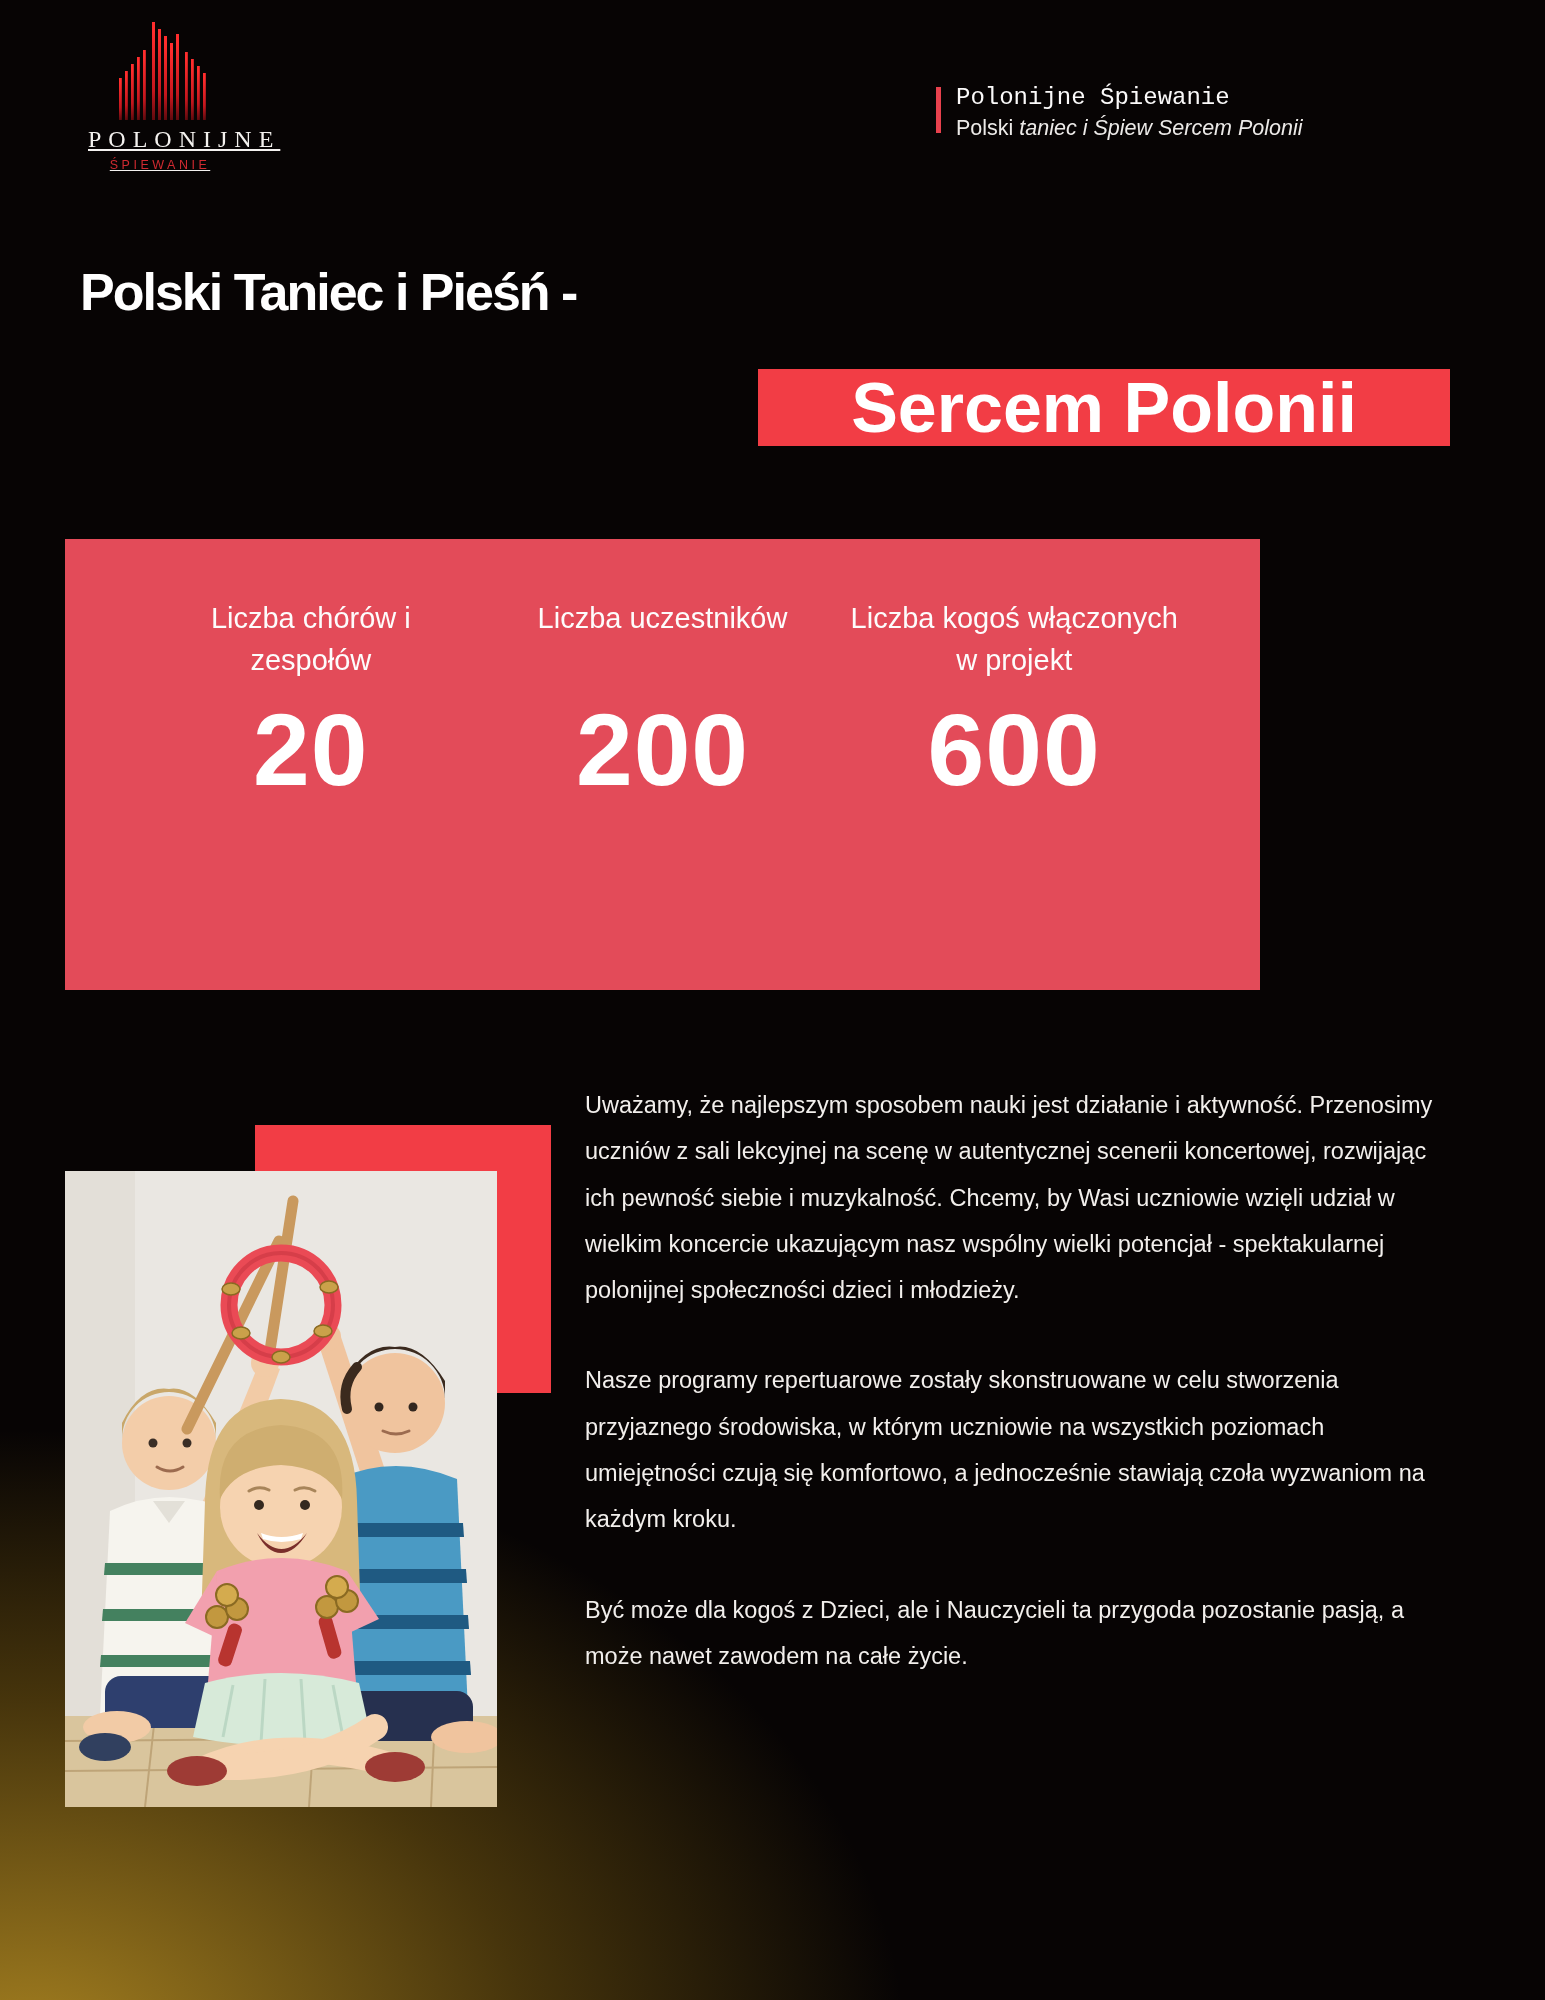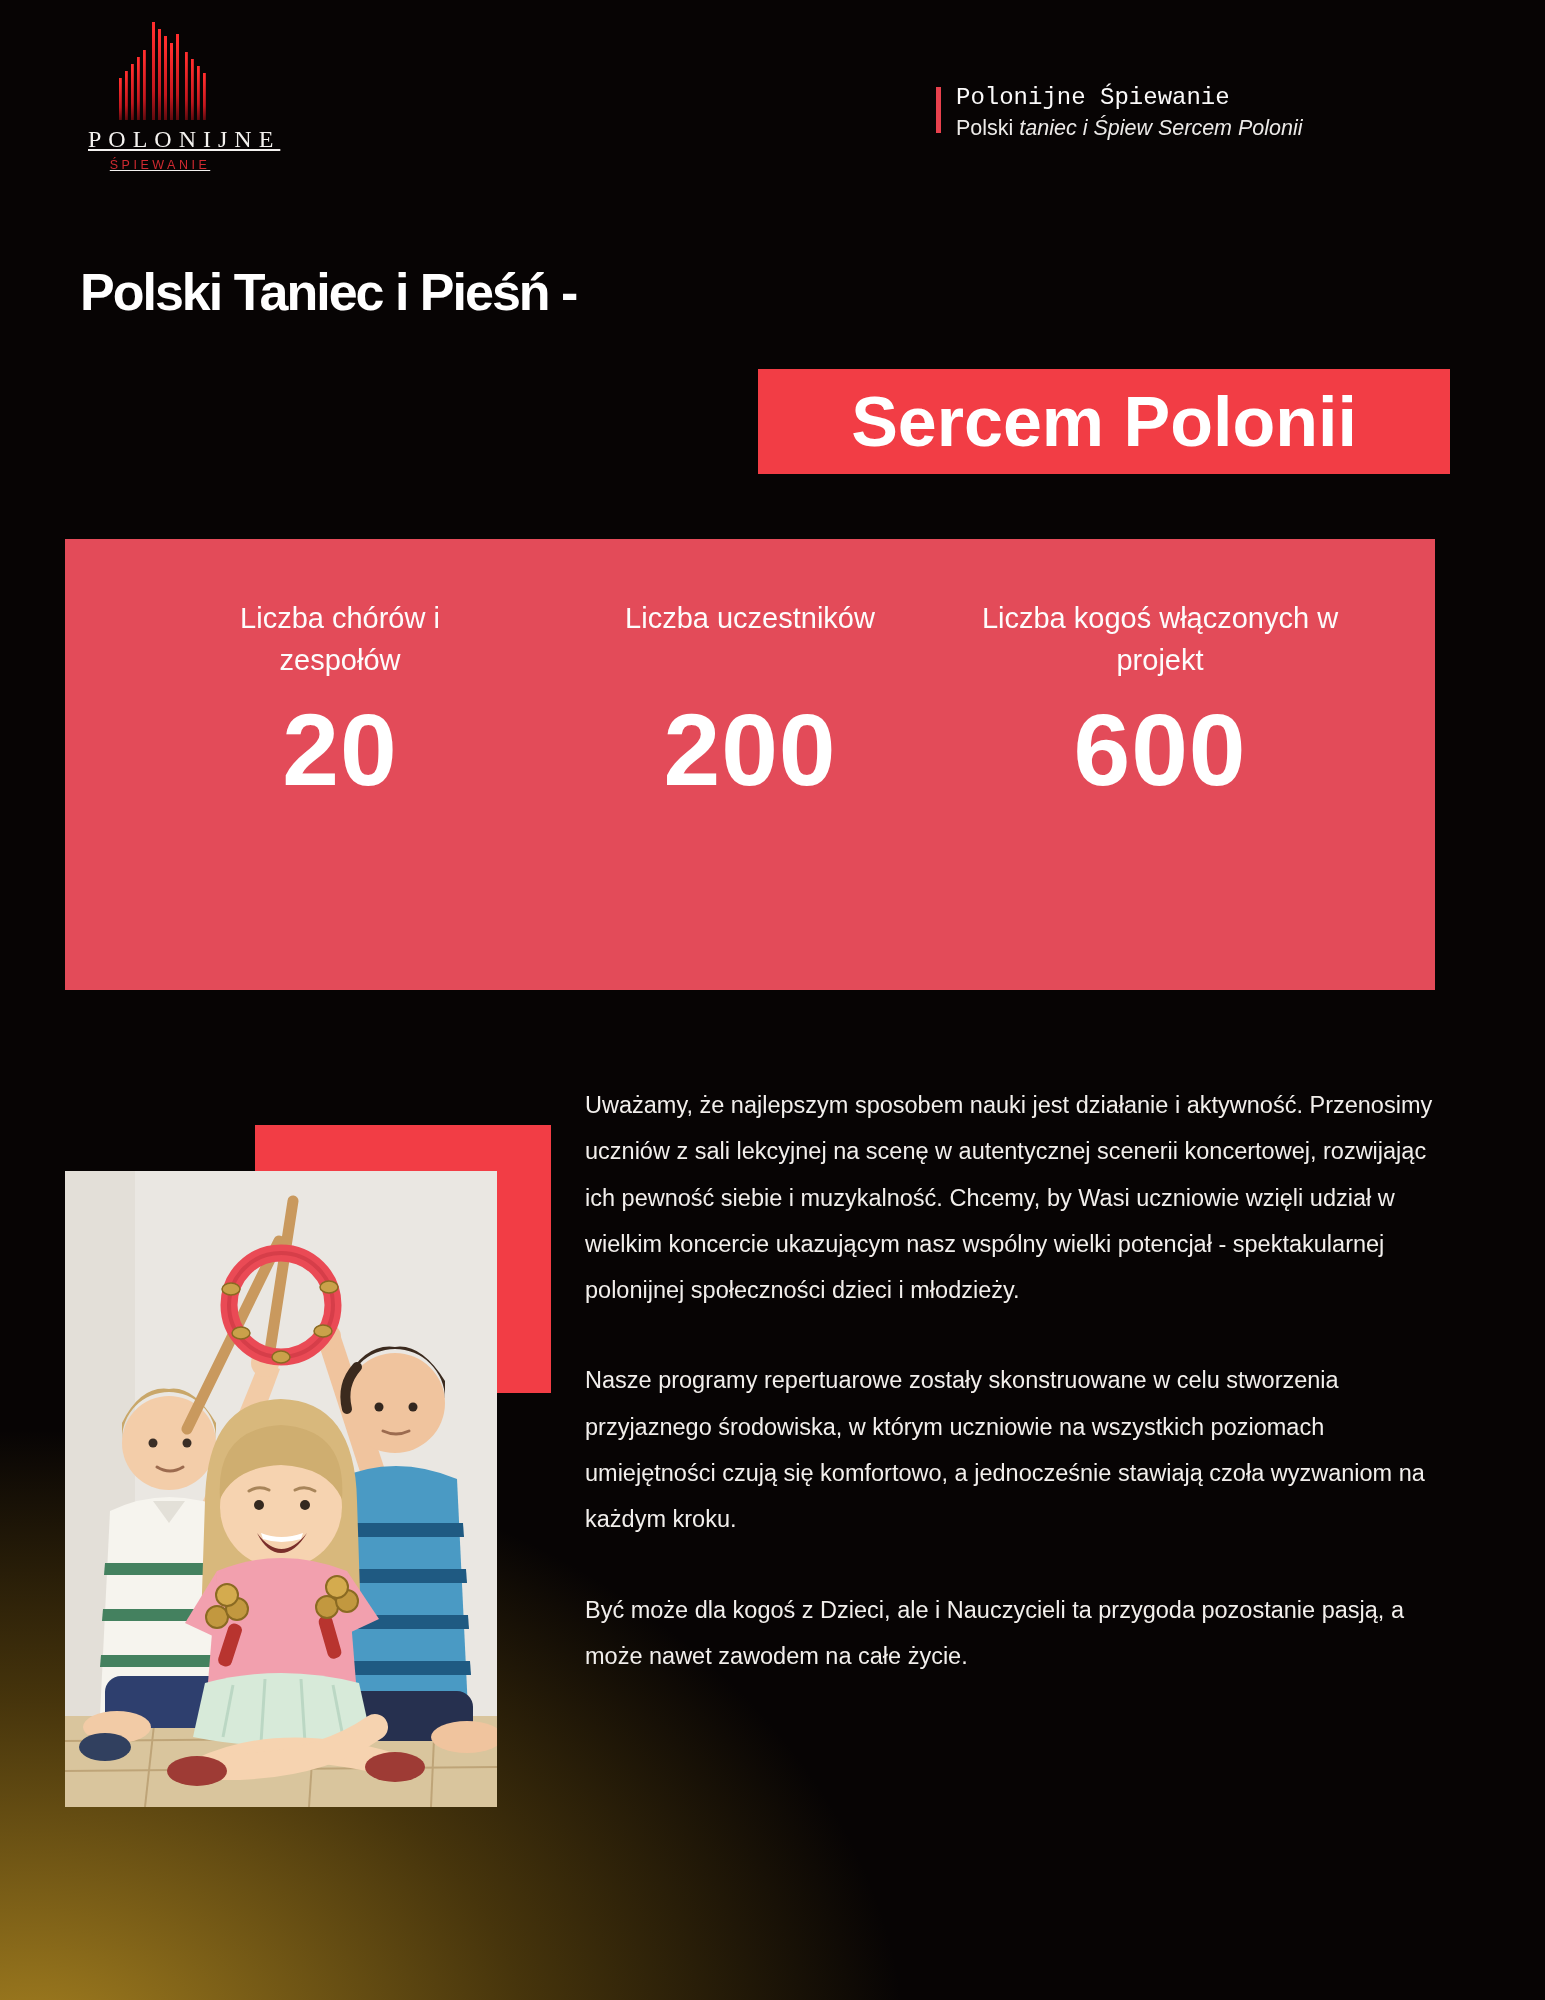--- a/index.html
+++ b/index.html
@@ -34,29 +34,29 @@
   .brand-title{font-size:24px;color:#fbfafa;line-height:1.2;font-family:Liberation Mono, monospace;}
   .brand-sub{font-size:21.5px;color:#eceae8;line-height:1.3;margin-top:2px;}
   .brand-sub em{font-style:italic;}
   
   .page-title{
     position:absolute;left:80px;top:262px;margin:0;
     font-size:52px;font-weight:700;letter-spacing:-2px;color:#ffffff;
     white-space:nowrap;
   }
   .highlight-box{
-    position:absolute;left:758px;top:369px;width:692px;height:105px;
+    position:absolute;left:758px;top:369px;width:692px;height:77px;
     background:#f23d45;display:flex;align-items:center;justify-content:center;
   }
   .highlight-box span{
     font-size:70px;font-weight:700;color:#ffffff;letter-spacing:0px;white-space:nowrap;
   }
   
   .stats-panel{
-    position:absolute;left:65px;top:539px;width:1370px;height:451px;
+    position:absolute;left:65px;top:539px;width:1195px;height:451px;
     background:#e34b59;display:flex;justify-content:space-between;
     padding:58px 70px 0 70px;box-sizing:border-box;
   }
   .stat{flex:1;display:flex;flex-direction:column;align-items:center;}
   .stat-label{
     font-size:29px;line-height:1.45;color:#fdfcfc;text-align:center;
     height:100px;display:block;
   }
   .stat-label.narrow{max-width:270px;}
   .stat-label.mid{max-width:460px;}

